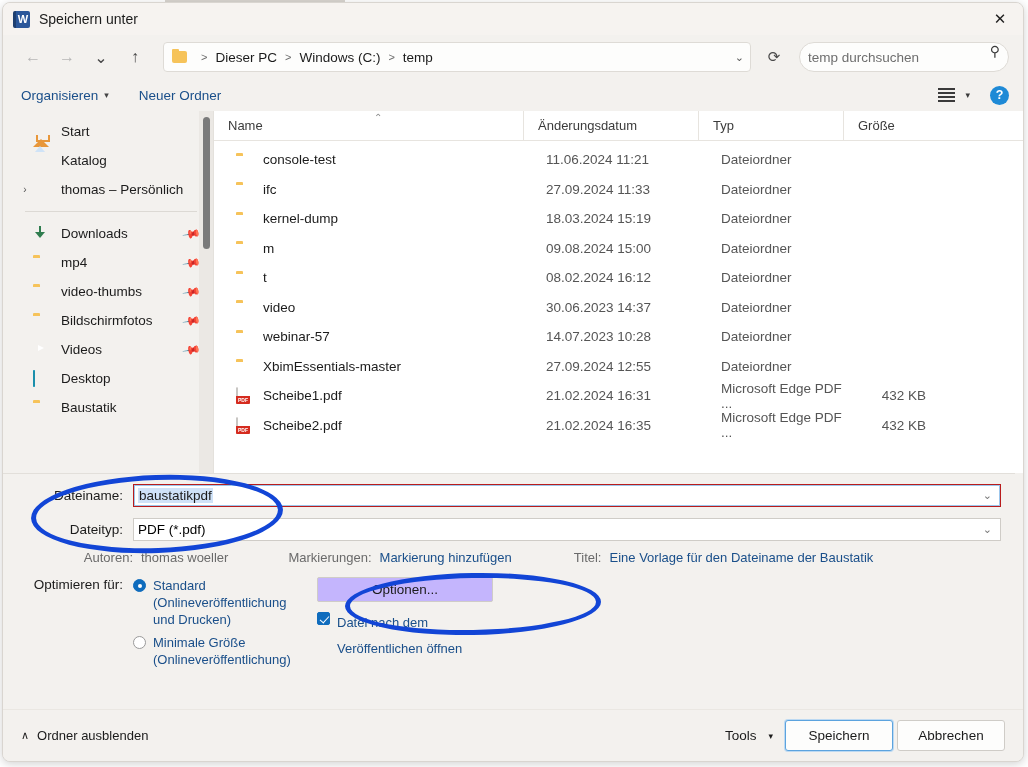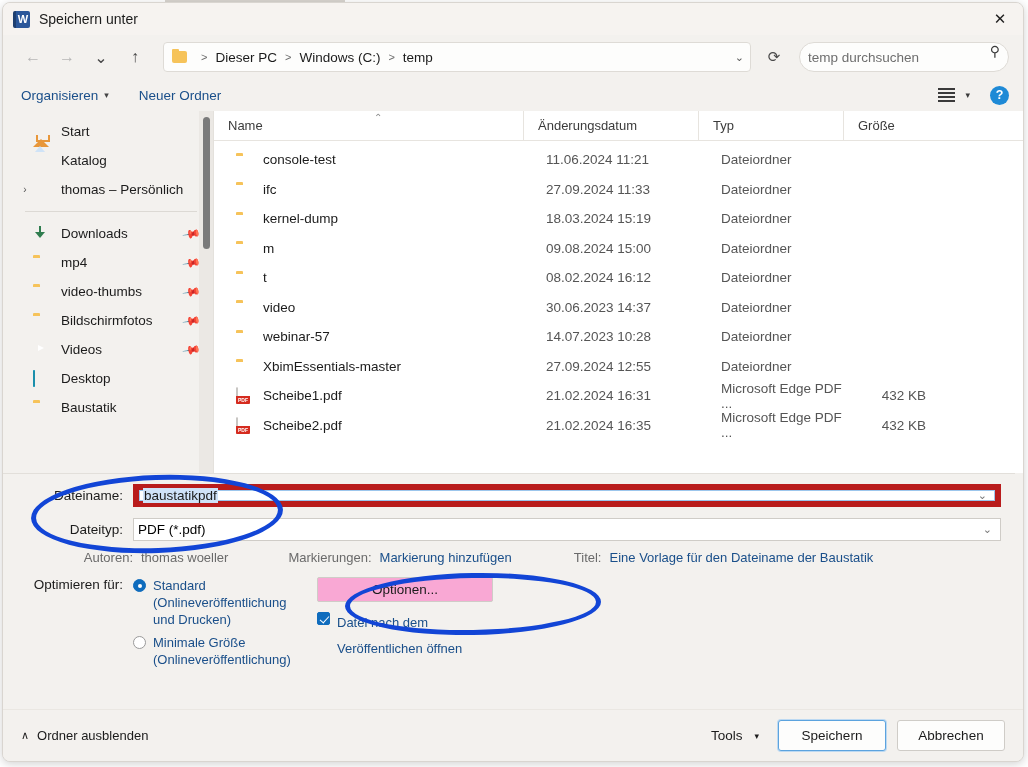--- a/index.html
+++ b/index.html
@@ -416,21 +416,21 @@
     margin-right: 14px;
     height: 23px;
     background: #fff;
     border: 1px solid #cfccc7;
     display: flex;
     align-items: center;
     padding: 0 4px;
     font-size: 13.5px;
     position: relative;
   }
-  .combo.focused { border: 6px solid #b91c1c; box-shadow: 0 0 0 1px #9cc6ec inset; }
+  .combo.focused { border: 1px solid #b91c1c; box-shadow: 0 0 0 1px #9cc6ec inset; }
   .combo-value-sel {
     background: #cfe2f8;
     color: #1b1b1b;
     padding: 0 1px;
   }
   .combo-caret {
     position: absolute; right: 8px;
     font-size: 11px; color: #777;
     cursor: pointer;
   }
@@ -468,21 +468,21 @@
     content: "";
     position: absolute; left: 3.5px; top: 3.5px;
     width: 4px; height: 4px;
     background: #fff; border-radius: 50%;
   }
   .radio-text { width: 118px; line-height: 17px; cursor: pointer; }
 
   .opt-mid { margin-left: 14px; width: 260px; }
   .options-btn {
     width: 176px; height: 25px;
-    background: #f9a8d4;
+    background: #c4b5fd;
     border: 1px solid #cfccc7;
     font-size: 13.5px;
     color: #1b1b1b;
     display: flex; align-items: center; justify-content: center;
     cursor: pointer;
     border-radius: 2px;
   }
   .chk-row { display: flex; margin-top: 8px; font-size: 13px; color: #1a4f8a; }
   .checkbox {
     width: 13px; height: 13px;
@@ -519,21 +519,21 @@
   .hide-folders {
     font-size: 13px;
     color: #1b1b1b;
     display: flex; align-items: center; gap: 8px;
     cursor: pointer;
   }
   .hide-caret { font-size: 11px; }
   .footer-right {
     margin-left: auto;
     display: flex;
-    gap: 11px;
+    gap: 4px;
   }
   .tools-btn {
     font-size: 13.5px;
     color: #1b1b1b;
     display: flex; align-items: center; gap: 12px;
     padding: 5px 8px;
     cursor: pointer;
   }
   .tools-caret { font-size: 9px; }
   .btn {

